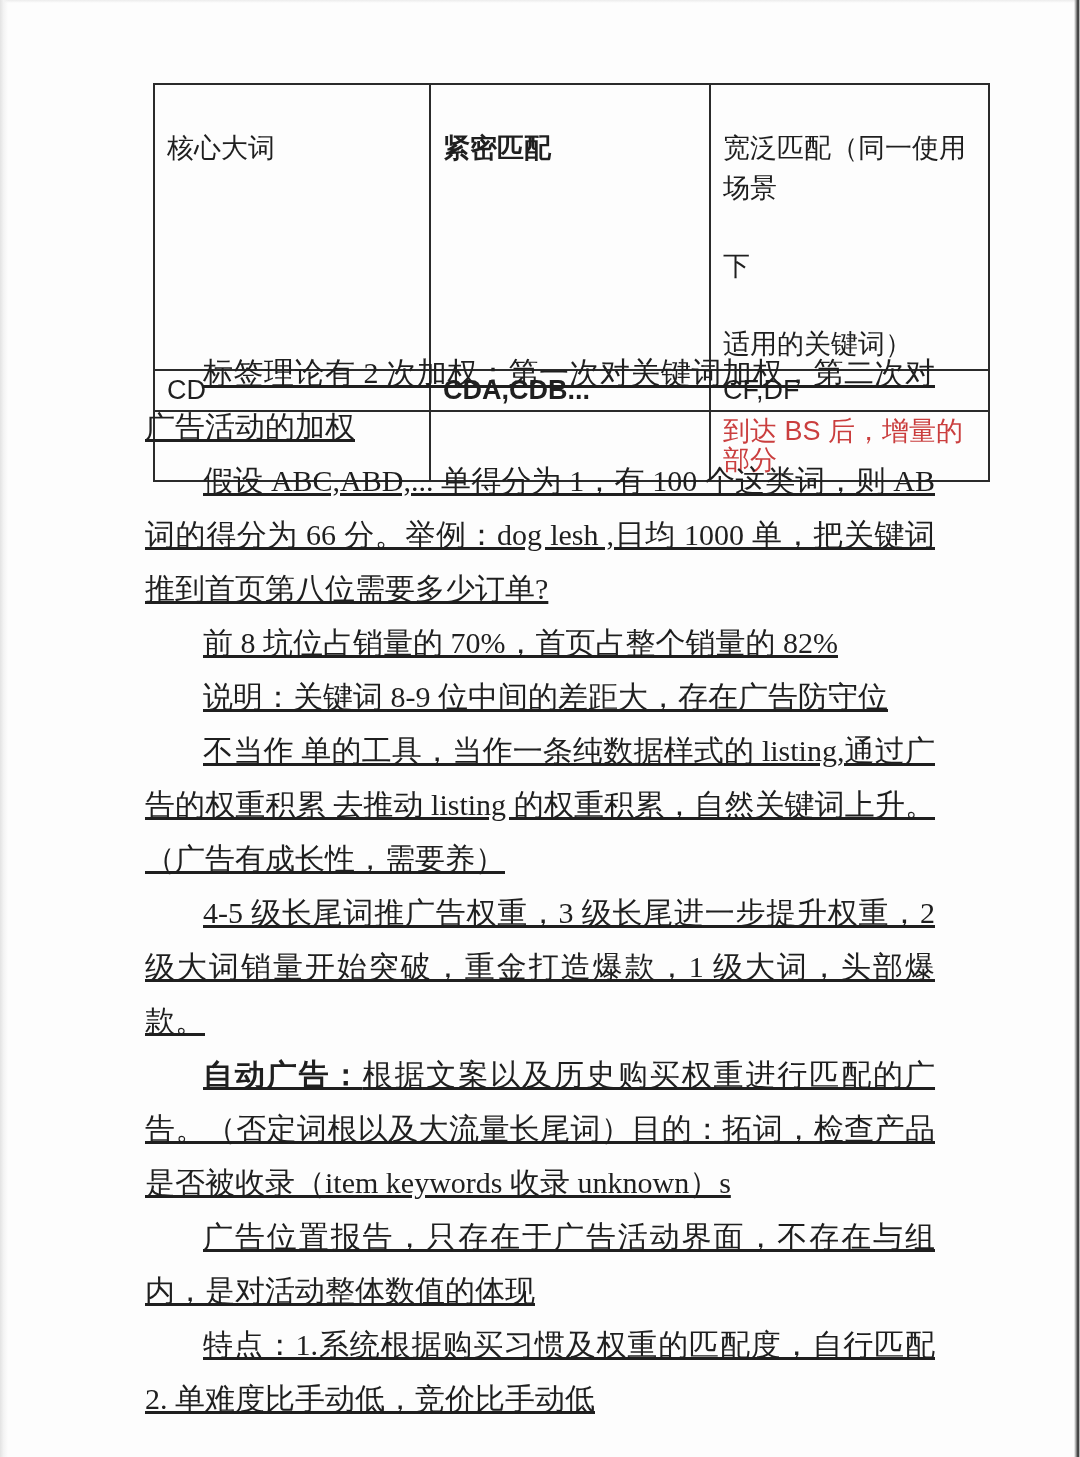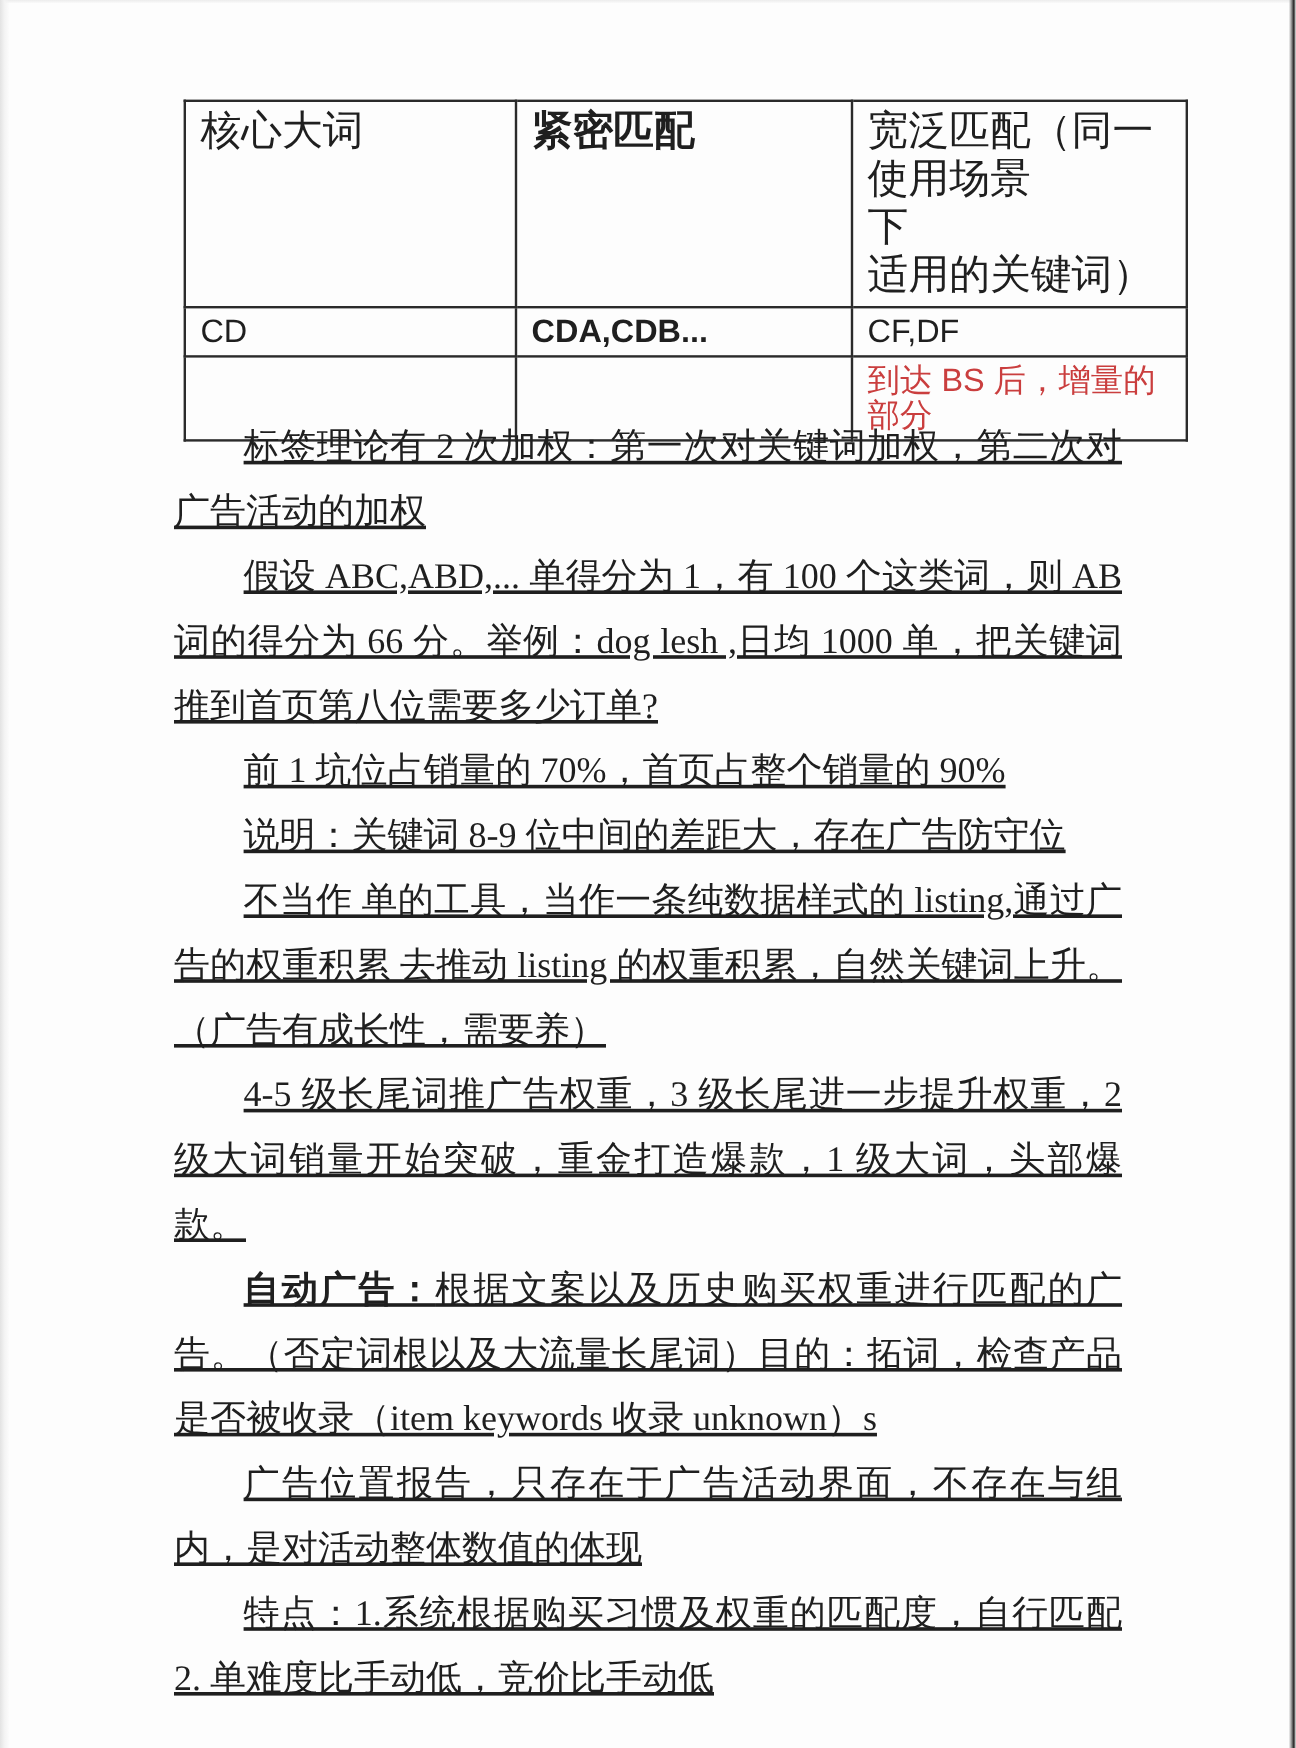--- a/index.html
+++ b/index.html
@@ -38,21 +38,21 @@
   .kw-table th, .kw-table td {
     border: 2px solid #2b2b2b;
     text-align: left;
     vertical-align: top;
     font-weight: normal;
   }
   .kw-table th:nth-child(1), .kw-table td:nth-child(1) { width: 250px; }
   .kw-table th:nth-child(2), .kw-table td:nth-child(2) { width: 254px; font-weight: bold; }
   .kw-table th:nth-child(3), .kw-table td:nth-child(3) { width: 253px; }
   .kw-table thead th { padding: 5px 12px; }
-  .kw-table .cell-line { font-size: 34px; line-height: 40px; }
+  .kw-table .cell-line { font-size: 27px; line-height: 40px; margin-top: 38px; }
   .kw-table tbody td {
     padding: 5px 12px;
     height: 29px;
     font-size: 27px;
     line-height: 29px;
     font-family: "Liberation Sans", "DejaVu Sans", sans-serif;
   }
   .kw-table tbody td.red {
     color: var(--accent-red, #ca3e3e);
     font-family: Liberation Sans, sans-serif;
@@ -110,21 +110,21 @@
           <td></td>
           <td></td>
           <td class="red">到达 BS 后，增量的部分</td>
         </tr>
       </tbody>
   </table>
 
   <div class="doc-text" id="doc-text">
       <p class="body-para"><span>标签理论有 2 次加权：第一次对关键词加权，第二次对广告活动的加权</span></p>
       <p class="body-para"><span>假设 ABC,ABD,... 单得分为 1，有 100 个这类词，则 AB 词的得分为 66 分。举例：dog lesh ,日均 1000 单，把关键词推到首页第八位需要多少订单?</span></p>
-      <p class="body-para"><span>前 1 坑位占销量的 70%，首页占整个销量的 90%</span></p>
+      <p class="body-para"><span>前 8 坑位占销量的 70%，首页占整个销量的 82%</span></p>
       <p class="body-para"><span>说明：关键词 8-9 位中间的差距大，存在广告防守位</span></p>
       <p class="body-para"><span>不当作 单的工具，当作一条纯数据样式的 listing,通过广告的权重积累 去推动 listing 的权重积累，自然关键词上升。（广告有成长性，需要养）</span></p>
       <p class="body-para"><span>4-5 级长尾词推广告权重，3 级长尾进一步提升权重，2 级大词销量开始突破，重金打造爆款，1 级大词，头部爆款。</span></p>
       <p class="body-para"><span class="bold">自动广告：</span><span>根据文案以及历史购买权重进行匹配的广告。（否定词根以及大流量长尾词）目的：拓词，检查产品是否被收录（item keywords 收录 unknown）s</span></p>
       <p class="body-para"><span>广告位置报告，只存在于广告活动界面，不存在与组内，是对活动整体数值的体现</span></p>
       <p class="body-para"><span>特点：1.系统根据购买习惯及权重的匹配度，自行匹配 2. 单难度比手动低，竞价比手动低</span></p>
     </div>
 </div>
 
 </body></html>

